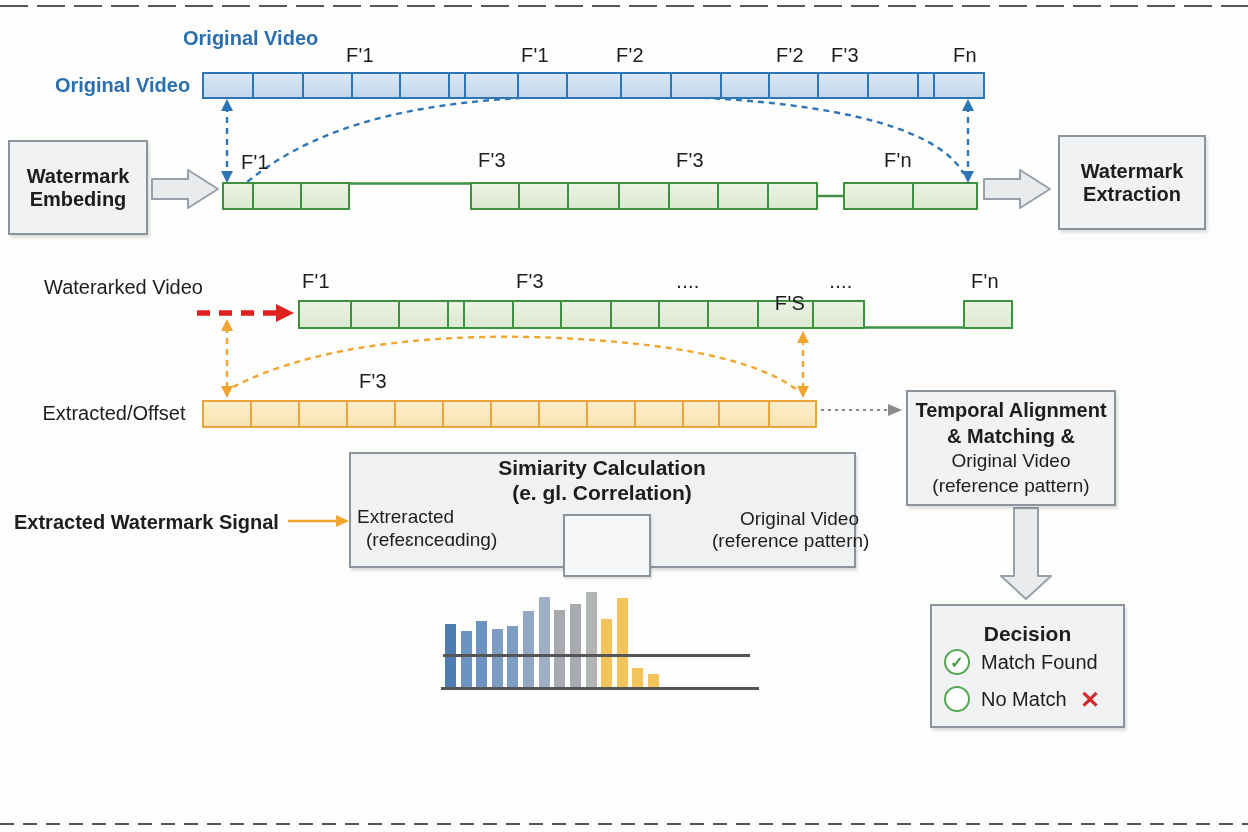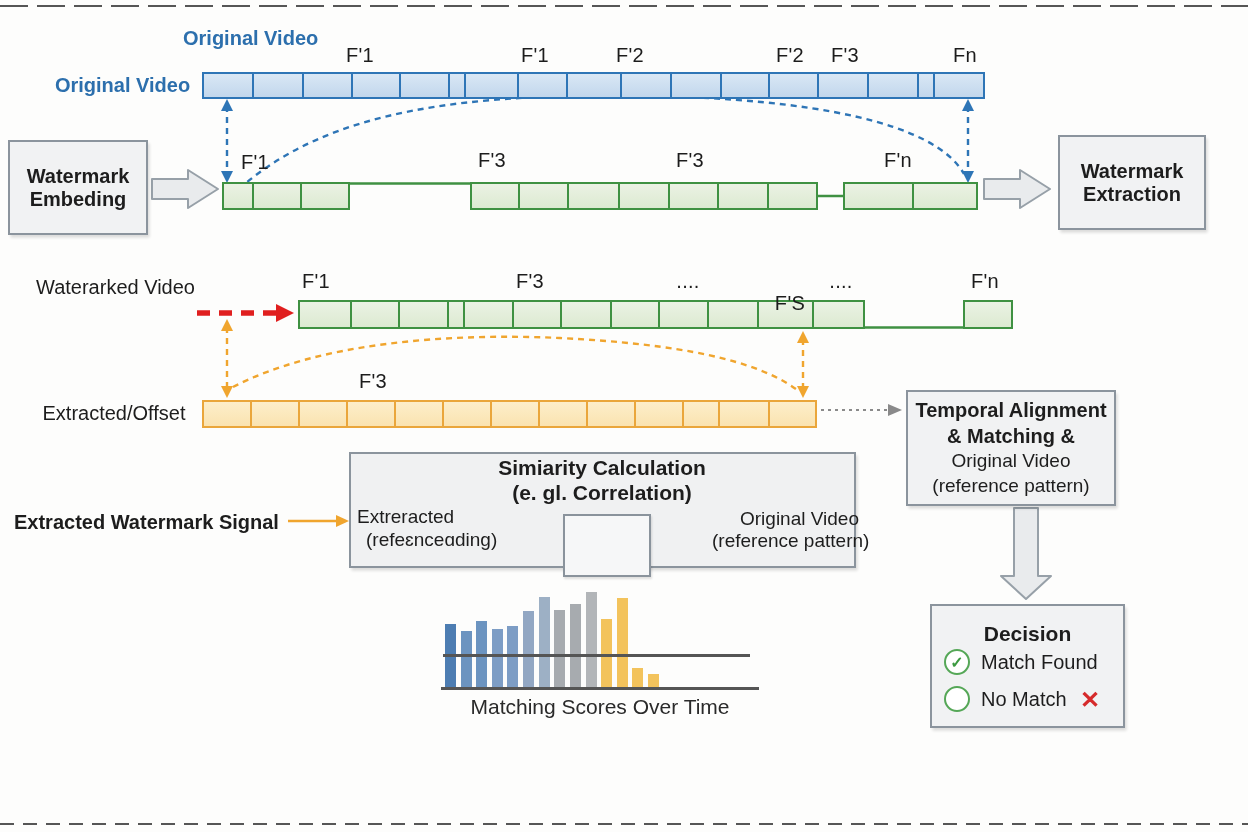--- a/index.html
+++ b/index.html
@@ -192,21 +192,21 @@
   <div class="gbox" style="left:8px;top:140px;width:140px;height:95px;">
     <div class="b lbl20">Watermark</div>
     <div class="b lbl20">Embeding</div>
   </div>
 
   <div class="gbox" style="left:1058px;top:135px;width:148px;height:95px;">
     <div class="b lbl20">Watermark</div>
     <div class="b lbl20">Extraction</div>
   </div>
 
-  <div class="abs center" style="left:8px;top:276px;width:215px;text-align:center;">
+  <div class="abs center" style="left:16px;top:276px;width:215px;text-align:center;">
     <div class="lbl20">Waterarked Video</div>
   </div>
 
   <div class="abs center lbl20" style="left:24px;top:402px;width:180px;">Extracted/Offset</div>
 
   <div class="gbox" style="left:906px;top:390px;width:210px;height:116px;line-height:1.3;">
     <div class="b lbl20">Temporal Alignment</div>
     <div class="b lbl20">&amp; Matching &amp;</div>
     <div class="lbl19">Original Video</div>
     <div class="lbl19">(reference pattern)</div>
@@ -246,15 +246,14 @@
       <div class="chart-bar" style="left: 554px; top: 610px; width: 10.5px; height: 78px; background: rgb(167, 171, 175);"></div>
       <div class="chart-bar" style="left: 570px; top: 604px; width: 10.5px; height: 84px; background: rgb(167, 171, 175);"></div>
       <div class="chart-bar" style="left: 586px; top: 592px; width: 10.5px; height: 96px; background: rgb(178, 181, 184);"></div>
       <div class="chart-bar" style="left: 601px; top: 619px; width: 10.5px; height: 69px; background: rgb(243, 195, 92);"></div>
       <div class="chart-bar" style="left: 617px; top: 598px; width: 10.5px; height: 90px; background: rgb(243, 195, 92);"></div>
       <div class="chart-bar" style="left: 632px; top: 668px; width: 10.5px; height: 20px; background: rgb(243, 195, 92);"></div>
       <div class="chart-bar" style="left: 648px; top: 674px; width: 10.5px; height: 14px; background: rgb(243, 195, 92);"></div>
     </div>
   <div id="chart-threshold" class="hline" style="left: 443px; width: 307px; height: 2.5px; top: 654px;"></div>
   <div class="hline" style="left:441px;top:687px;width:318px;height:2.5px;"></div>
-  <div class="abs center" style="left:430px;top:695px;width:340px;font-size:21px;color:#2a2a2a;">Matching Scores Over Time</div>
 
 </div>
 
 </body></html>

